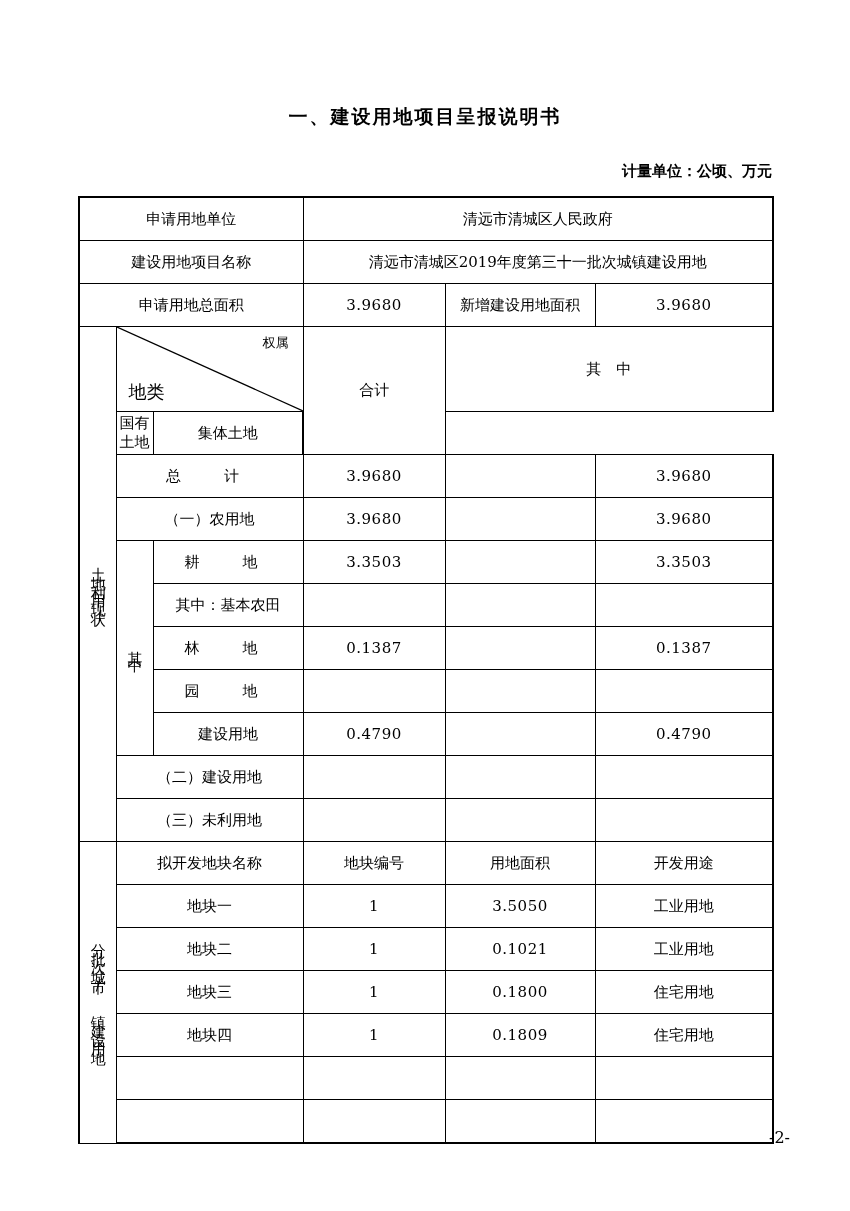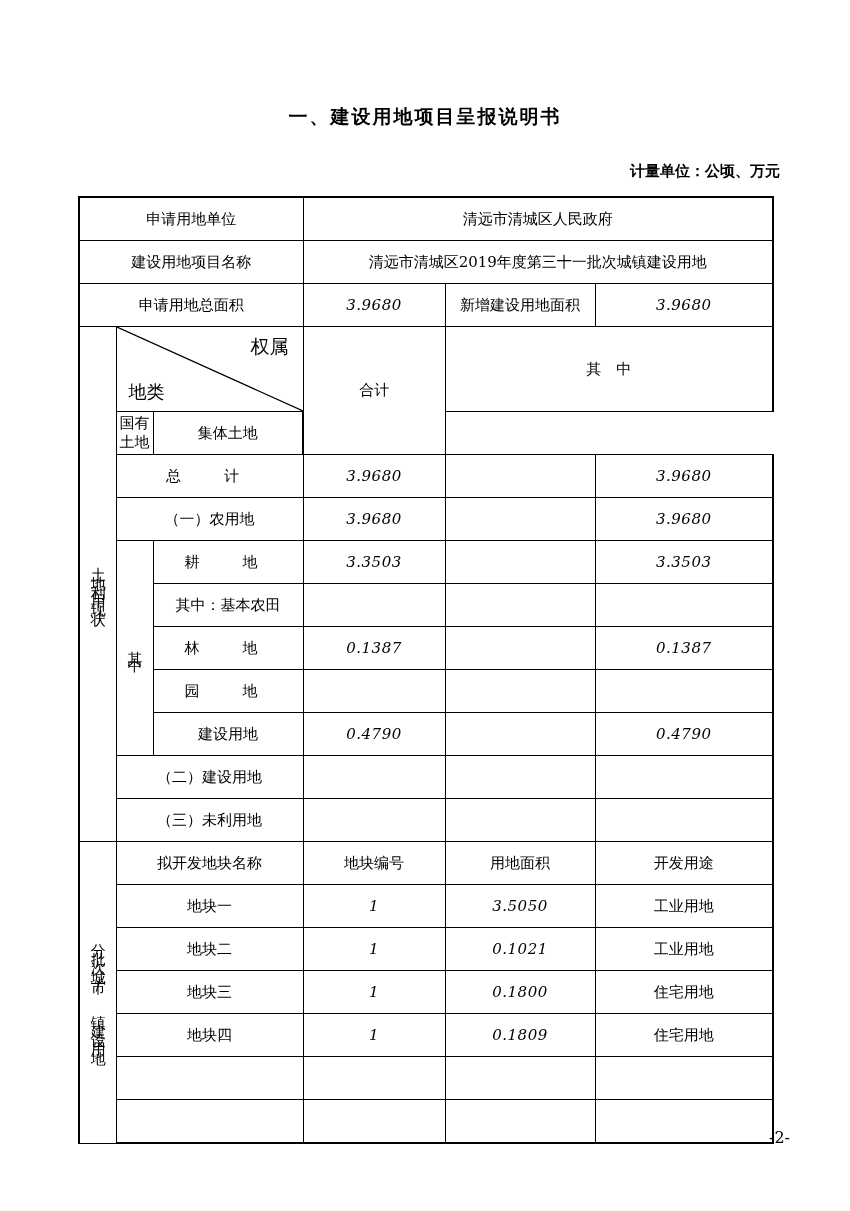--- a/index.html
+++ b/index.html
@@ -30,21 +30,21 @@
     text-align: center;
     font-size: 19px;
     font-weight: bold;
     letter-spacing: 2px;
     font-family: "DejaVu Sans", "Liberation Sans", sans-serif;
   }
 
   .unit-line {
     position: absolute;
     top: 162px;
-    left: 8px;
+    left: 0;
     width: 772px;
     text-align: right;
     font-size: 15px;
     font-weight: bold;
     font-family: "DejaVu Serif", "Liberation Serif", serif;
   }
 
   
   .tbl-wrap {
     position: absolute;
@@ -71,21 +71,20 @@
   }
 
   .outer-l { border-left-width: 2px !important; }
   .outer-r { border-right-width: 2px !important; }
   .outer-t { border-top-width: 2px !important; }
   .outer-b { border-bottom-width: 2px !important; }
 
   .num {
     font-family: "DejaVu Serif", "Liberation Serif", serif;
     letter-spacing: 0.5px;
-    font-style: italic;
   }
 
   
   .vlabel {
     width: 37px;
   }
   .vlabel .vtext {
     writing-mode: vertical-rl;
     text-orientation: upright;
     letter-spacing: 9px;
@@ -111,21 +110,21 @@
     position: absolute;
     inset: 0;
     width: 100%;
     height: 100%;
     display: block;
   }
   .diag .tr-txt {
     position: absolute;
     right: 14px;
     top: 8px;
-    font-size: 19px;
+    font-size: 13px;
   }
   .diag .bl-txt {
     position: absolute;
     left: 12px;
     bottom: 8px;
     font-size: 18px;
   }
 
   .h84 { height: 84px !important; margin-top: 30px; }
 

